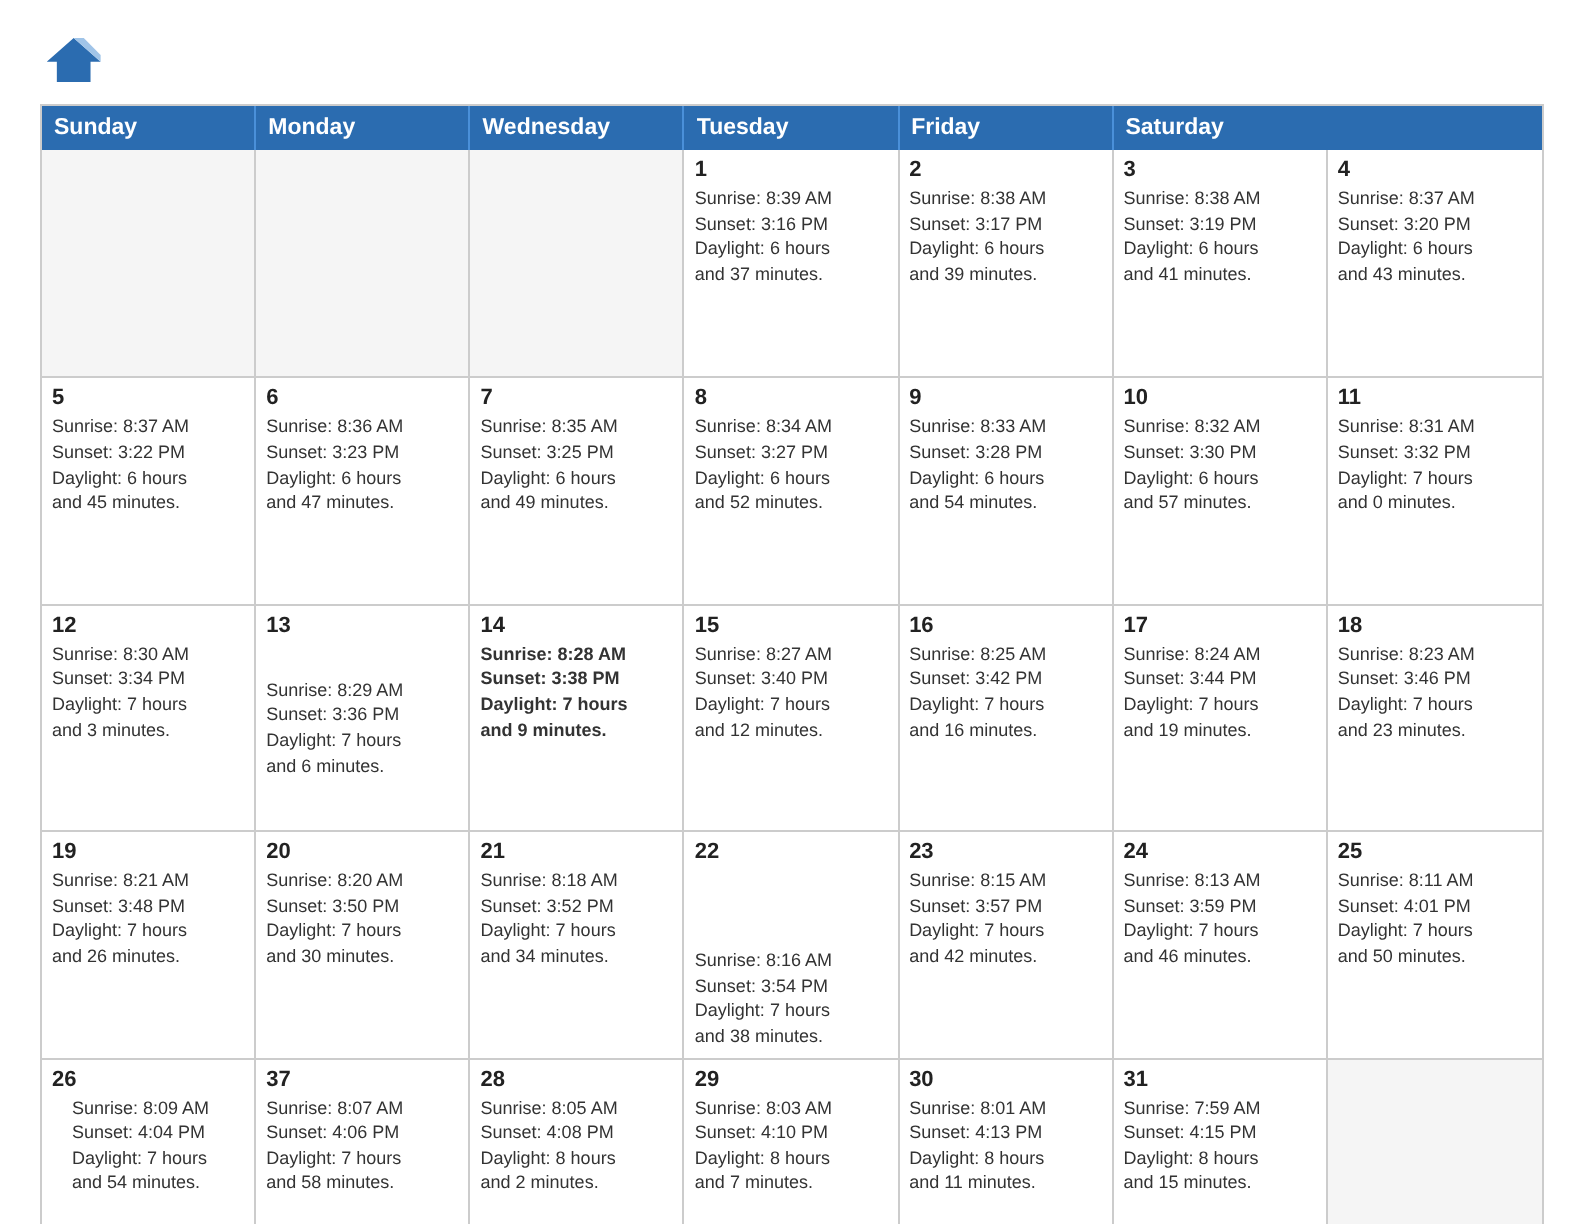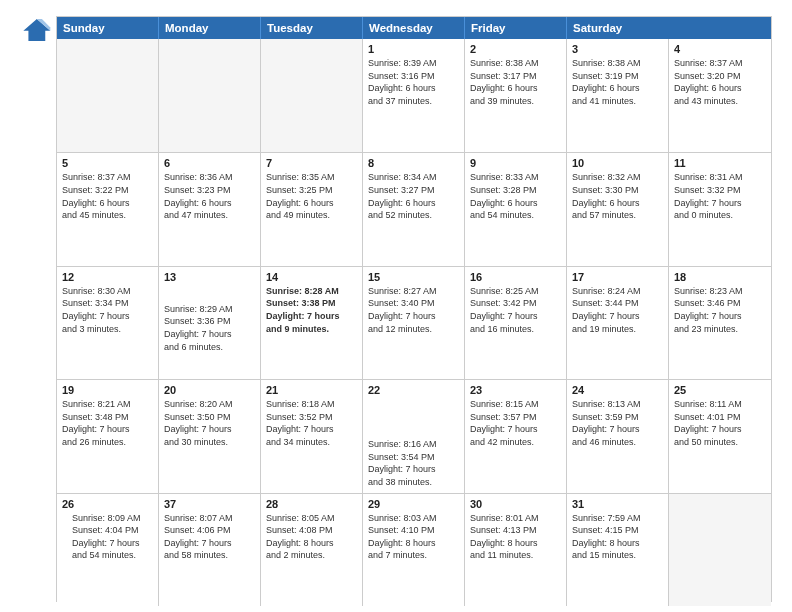--- a/index.html
+++ b/index.html
@@ -8,21 +8,21 @@
       background: #fff;
       width: 792px;
       height: 612px;
       overflow: hidden;
     }
     .page {
       width: 792px;
       height: 612px;
       padding: 16px 20px 10px 20px;
       display: flex;
-      flex-direction: row;
+      flex-direction: column;
     }
     .header {
       display: flex;
       justify-content: space-between;
       align-items: flex-start;
       margin-bottom: 8px;
     }
     .logo {
       display: flex;
       align-items: center;
@@ -128,22 +128,22 @@
     <div class="title-block">
       <h1></h1>
       <h2></h2>
     </div>
   </div>
 
   <div class="calendar">
     <div class="cal-header" id="cal-header">
         <div class="cal-header-cell">Sunday</div>
         <div class="cal-header-cell">Monday</div>
+        <div class="cal-header-cell">Wednesday</div>
         <div class="cal-header-cell">Tuesday</div>
-        <div class="cal-header-cell">Wednesday</div>
         <div class="cal-header-cell">Friday</div>
         <div class="cal-header-cell">Saturday</div>
       </div>
     <div class="cal-body" id="cal-body">
         <div class="cal-row">
           <div class="cal-cell empty"></div>
           <div class="cal-cell empty"></div>
           <div class="cal-cell empty"></div>
           <div class="cal-cell">
             <span class="day-num">1</span>

